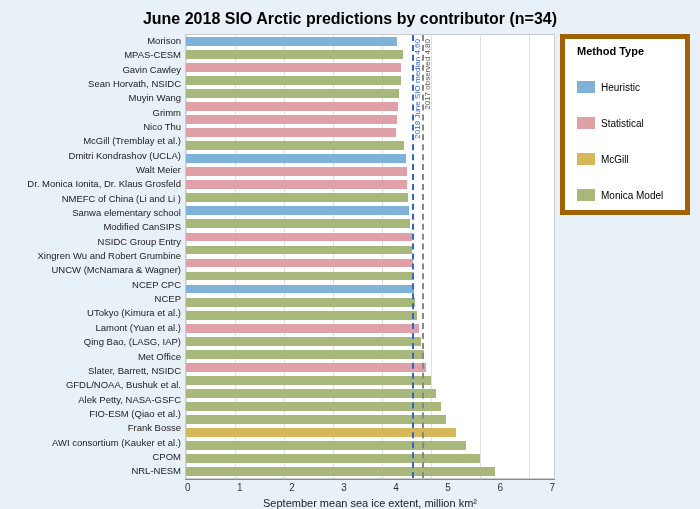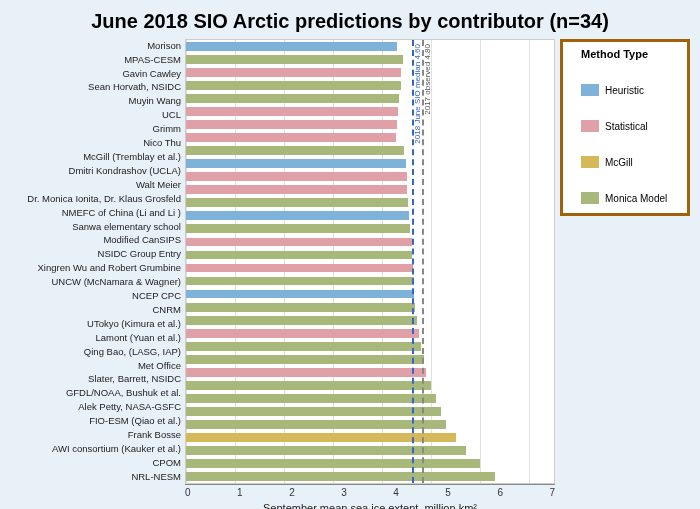--- a/index.html
+++ b/index.html
@@ -13,21 +13,21 @@
     }
     .chart-container {
       width: 700px;
       height: 509px;
       background: #e8f0f8;
       position: relative;
       padding: 10px;
     }
     .chart-title {
       text-align: center;
-      font-size: 20px;
+      font-size: 16px;
       font-weight: bold;
       margin-bottom: 6px;
       color: #000;
     }
     .y-labels {
       width: 175px;
       display: flex;
       flex-direction: column;
       justify-content: space-around;
       padding-right: 4px;
@@ -68,22 +68,22 @@
       text-align: center;
       font-size: 11px;
       color: #222;
       margin-top: 3px;
     }
     .legend {
       position: absolute;
       top: 30px;
       right: 10px;
       background: white;
-      border: 3px solid #a16207;
-      padding: 6px 18px;
+      border: 5px solid #a16207;
+      padding: 6px 12px;
       font-size: 10px;
       min-width: 130px;
     }
     .legend-title {
       font-weight: bold;
       font-size: 11px;
       margin-bottom: 4px;
       color: #000;
     }
     .legend-item {
@@ -114,35 +114,34 @@
   <div class="chart-title">June 2018 SIO Arctic predictions by contributor (n=34)</div>
 
   <div style="display:flex; flex-direction:row; height:445px;">
 
     <div class="y-labels" id="y-labels-container">
     <div class="y-label">Morison</div>
         <div class="y-label">MPAS-CESM</div>
         <div class="y-label">Gavin Cawley</div>
         <div class="y-label">Sean Horvath, NSIDC</div>
         <div class="y-label">Muyin Wang</div>
-        <div class="y-label">UCL</div>
         <div class="y-label">Grimm</div>
         <div class="y-label">Nico Thu</div>
         <div class="y-label">McGill (Tremblay et al.)</div>
         <div class="y-label">Dmitri Kondrashov (UCLA)</div>
         <div class="y-label">Walt Meier</div>
         <div class="y-label">Dr. Monica Ionita, Dr. Klaus Grosfeld</div>
         <div class="y-label">NMEFC of China (Li and Li )</div>
         <div class="y-label">Sanwa elementary school</div>
         <div class="y-label">Modified CanSIPS</div>
         <div class="y-label">NSIDC Group Entry</div>
         <div class="y-label">Xingren Wu and Robert Grumbine</div>
         <div class="y-label">UNCW (McNamara &amp; Wagner)</div>
         <div class="y-label">NCEP CPC</div>
-        <div class="y-label">CNRM</div>
+        <div class="y-label">NCEP</div>
         <div class="y-label">UTokyo (Kimura et al.)</div>
         <div class="y-label">Lamont (Yuan et al.)</div>
         <div class="y-label">Qing Bao, (LASG, IAP)</div>
         <div class="y-label">Met Office</div>
         <div class="y-label">Slater, Barrett, NSIDC</div>
         <div class="y-label">GFDL/NOAA, Bushuk et al.</div>
         <div class="y-label">Alek Petty, NASA-GSFC</div>
         <div class="y-label">FIO-ESM (Qiao et al.)</div>
         <div class="y-label">Frank Bosse</div>
         <div class="y-label">AWI consortium (Kauker et al.)</div>

